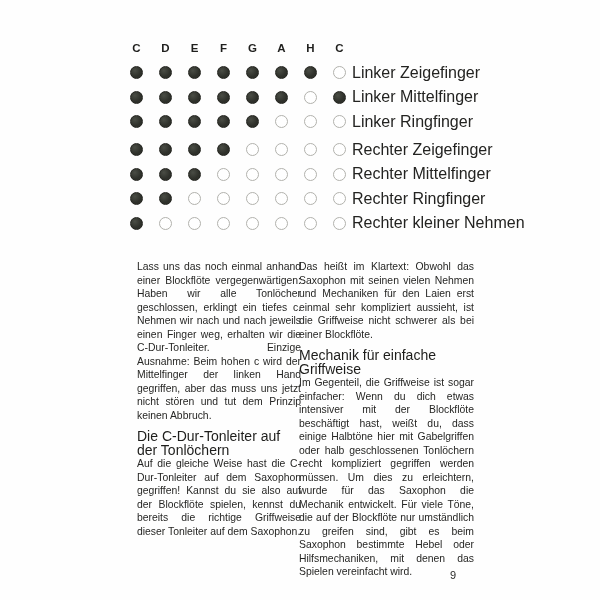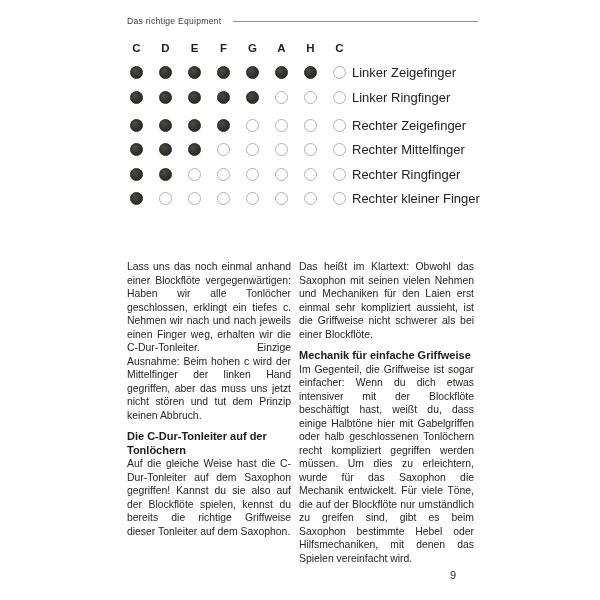--- a/index.html
+++ b/index.html
@@ -31,45 +31,41 @@
   .finger-row { display: flex; align-items: center; height: 13px; margin-top: 11.5px; }
   .finger-row.first { margin-top: 12px; }
   .finger-row.group-gap { margin-top: 15px; }
   .dots { display: flex; gap: 16px; }
   .dot { width: 13px; height: 13px; border-radius: 50%; box-sizing: border-box; flex: 0 0 auto; }
   .dot.filled {
     background: radial-gradient(circle at 35% 32%, #4a4d45 0%, var(--dot-filled) 60%);
     border: 1px solid #23241f;
   }
   .dot.open { background: #ffffff; border: 1.2px solid var(--dot-open-border); }
-  .finger-label { margin-left: 6px; font-size: 13px; color: #232321; white-space: nowrap; }
+  .finger-label { margin-left: 6px; font-size: 16px; color: #232321; white-space: nowrap; }
 
   
   .text-col { position: absolute; top: 260px; font-size: 10.4px; line-height: 13.5px; }
-  .text-col.left  { left: 127px; width: 164px; }
+  .text-col.left  { left: 137px; width: 164px; }
   .text-col.right { left: 299px; width: 175px; }
   .para { margin: 0 0 0 0; text-align: justify; hyphens: auto; -webkit-hyphens: auto; }
   .subhead {
-    margin: 8px 0 0 0; font-size: 11px; line-height: 13.5px;
-    font-weight: bold; color: #1d1d1b;
+    margin: 8px 0 0 0; font-size: 14px; line-height: 13.5px;
+    font-weight: normal; color: #1d1d1b;
   }
   .subhead + .para { margin-top: 0px; }
 
   
   .page-number { position: absolute; top: 569px; left: 450px; font-size: 11px; color: #2a2a28; }
 </style>
 </head>
 <body>
 
 <div class="page">
 
-  <div class="header-row">
-    <span class="header-title">Das richtige Equipment</span>
-    <span class="header-rule"></span>
-  </div>
 
   <div class="chart">
     <div class="note-letters">
         <span class="note-letter">C</span>
         <span class="note-letter">D</span>
         <span class="note-letter">E</span>
         <span class="note-letter">F</span>
         <span class="note-letter">G</span>
         <span class="note-letter">A</span>
         <span class="note-letter">H</span>
@@ -81,20 +77,33 @@
             <span class="dot filled"></span>
             <span class="dot filled"></span>
             <span class="dot filled"></span>
             <span class="dot filled"></span>
             <span class="dot filled"></span>
             <span class="dot filled"></span>
             <span class="dot filled"></span>
             <span class="dot open"></span>
           </div>
           <span class="finger-label">Linker Zeigefinger</span>
+        </div>
+        <div class="finger-row">
+          <div class="dots">
+            <span class="dot filled"></span>
+            <span class="dot filled"></span>
+            <span class="dot filled"></span>
+            <span class="dot filled"></span>
+            <span class="dot filled"></span>
+            <span class="dot filled"></span>
+            <span class="dot open"></span>
+            <span class="dot filled"></span>
+          </div>
+          <span class="finger-label">Linker Mittelfinger</span>
         </div>
         <div class="finger-row">
           <div class="dots">
             <span class="dot filled"></span>
             <span class="dot filled"></span>
             <span class="dot filled"></span>
             <span class="dot filled"></span>
             <span class="dot filled"></span>
             <span class="dot open"></span>
             <span class="dot open"></span>
@@ -145,21 +154,21 @@
           <div class="dots">
             <span class="dot filled"></span>
             <span class="dot open"></span>
             <span class="dot open"></span>
             <span class="dot open"></span>
             <span class="dot open"></span>
             <span class="dot open"></span>
             <span class="dot open"></span>
             <span class="dot open"></span>
           </div>
-          <span class="finger-label">Rechter kleiner Finger</span>
+          <span class="finger-label">Rechter kleiner Nehmen</span>
         </div>
       </div>
   </div>
 
   <div class="text-col left" lang="de">
       <p class="para">Lass uns das noch einmal anhand einer Blockflöte vergegenwärtigen: Haben wir alle Tonlöcher geschlossen, erklingt ein tiefes c. Nehmen wir nach und nach jeweils einen Finger weg, erhalten wir die C-Dur-Tonleiter. Einzige Ausnahme: Beim hohen c wird der Mittelfinger der linken Hand gegriffen, aber das muss uns jetzt nicht stören und tut dem Prinzip keinen Abbruch.</p>
       <h3 class="subhead">Die C-Dur-Tonleiter auf der Tonlöchern</h3>
       <p class="para">Auf die gleiche Weise hast die C-Dur-Tonleiter auf dem Saxophon gegriffen! Kannst du sie also auf der Blockflöte spielen, kennst du bereits die richtige Griffweise dieser Tonleiter auf dem Saxophon.</p>
     </div>
   <div class="text-col right" lang="de">

